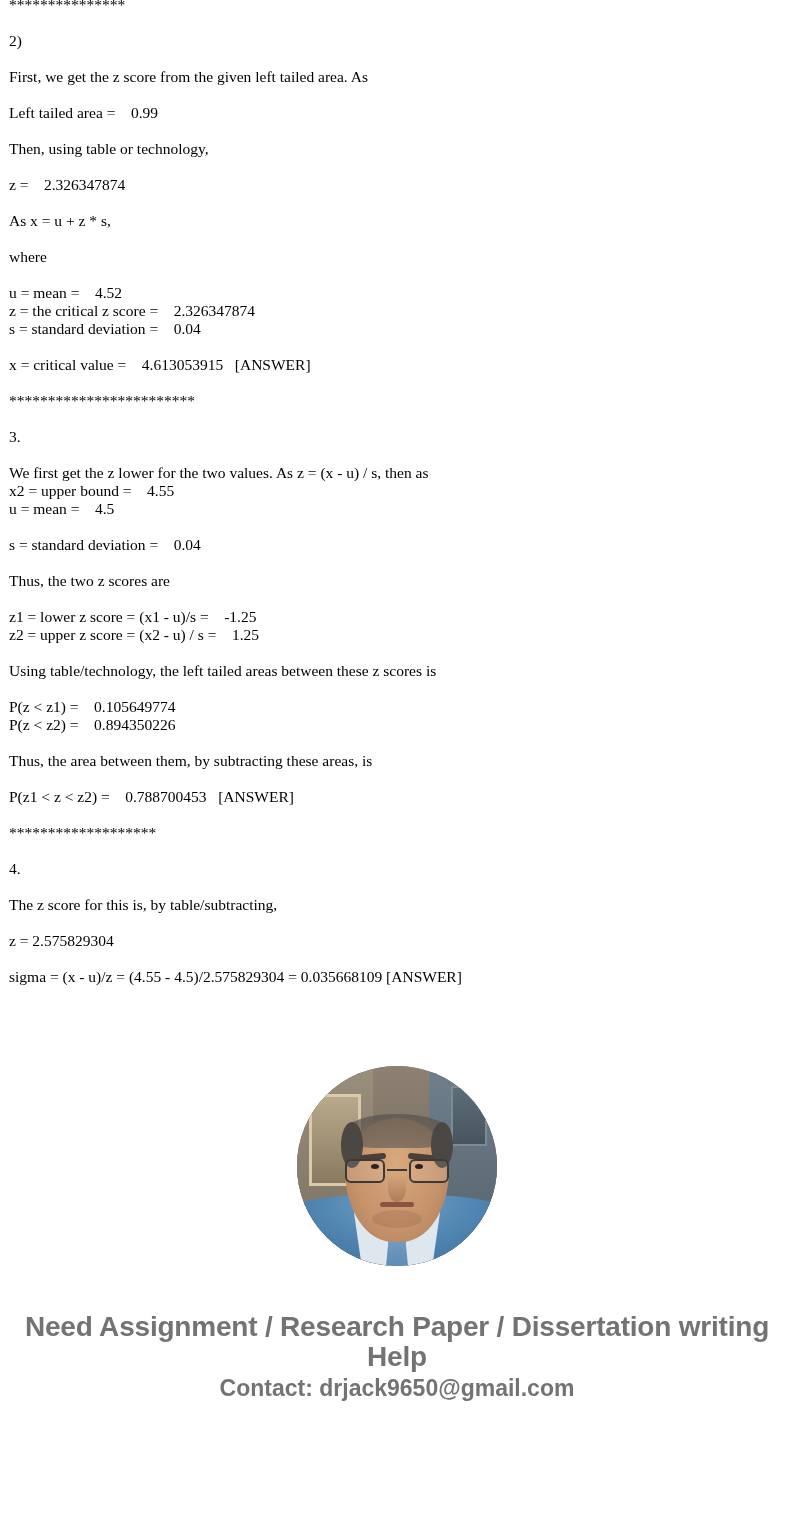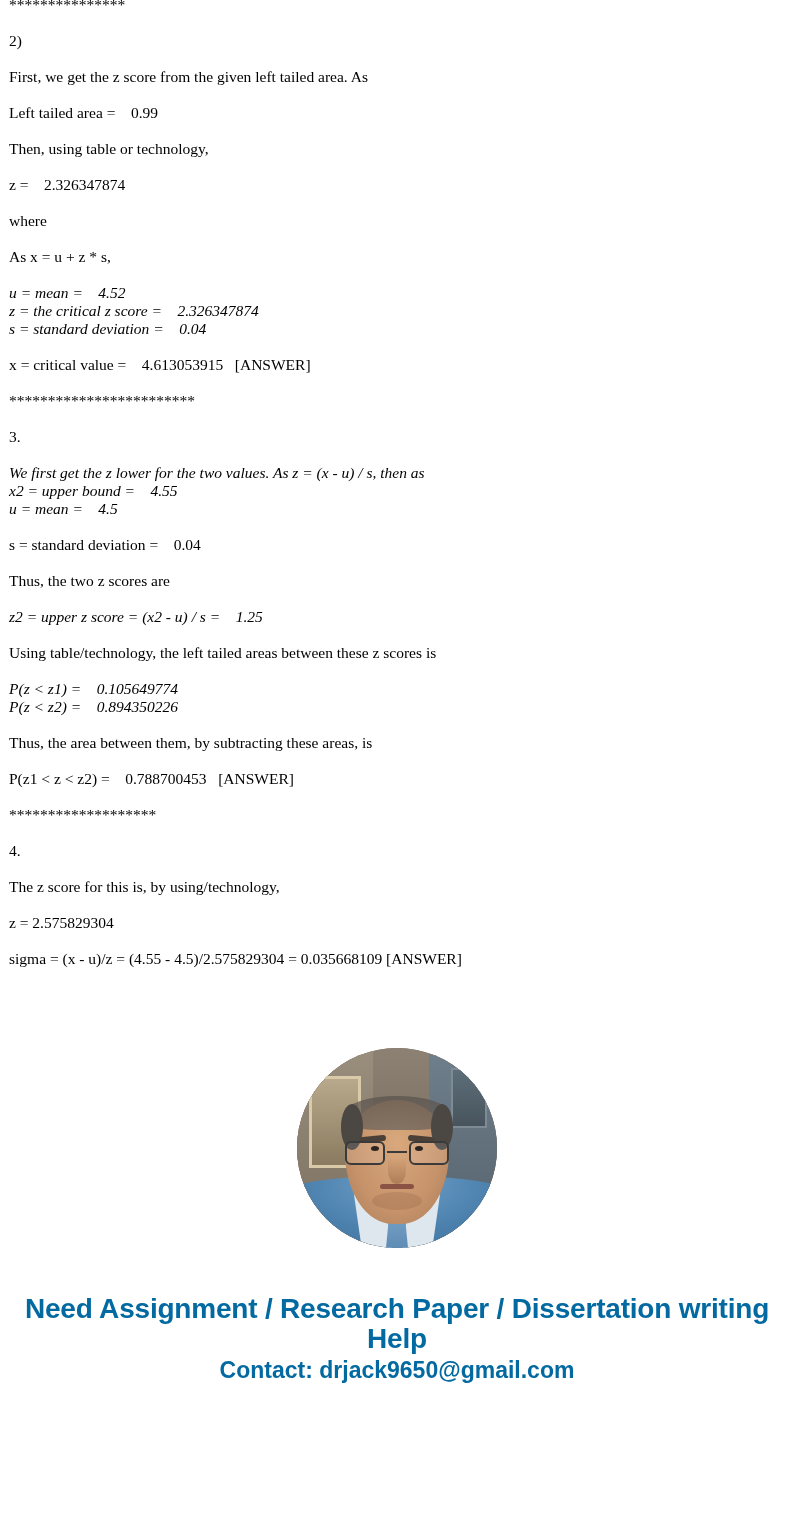--- a/index.html
+++ b/index.html
@@ -23,21 +23,20 @@
     font-size: 15.5px;
     line-height: 18px;
     white-space: pre-wrap;
     margin: 0;
   }
   .para {
     margin: 0 0 18px 0;
   }
   .block {
     margin: 0 0 18px 0;
-    font-style: italic;
   }
   .block .line {
     margin: 0;
   }
   .stars {
     font-size: 15.5px;
     line-height: 18px;
     letter-spacing: 0px;
     margin: 0 0 18px 0;
     white-space: pre;
@@ -227,21 +226,21 @@
     transform: translateX(-50%);
     width: 50px; height: 18px;
     background: rgba(140,96,66,.25);
     border-radius: 50%;
   }
   .footer {
     margin-top: 46px;
     text-align: center;
     font-family: "Liberation Sans", sans-serif;
     font-weight: bold;
-    color: #0369a1;
+    color: #737373;
   }
   .footer-line1 {
     font-size: 28px;
     line-height: 30px;
     letter-spacing: -0.2px;
   }
   .footer-line2 {
     font-size: 23px;
     line-height: 31px;
     margin-top: 1px;
@@ -252,22 +251,22 @@
 
 <div class="page">
 
   <div class="stars top-stars">***************</div>
 
   <div class="para line">2)</div>
   <div class="para line">First, we get the z score from the given left tailed area. As</div>
   <div class="para line">Left tailed area =    0.99</div>
   <div class="para line">Then, using table or technology,</div>
   <div class="para line">z =    2.326347874</div>
+  <div class="para line">As x = u + z * s,</div>
   <div class="para line">where</div>
-  <div class="para line">As x = u + z * s,</div>
 
   <div class="block">
     <div class="line">u = mean =    4.52</div>
     <div class="line">z = the critical z score =    2.326347874</div>
     <div class="line">s = standard deviation =    0.04</div>
   </div>
 
   <div class="para line">x = critical value =    4.613053915   [ANSWER]</div>
 
   <div class="stars">************************</div>
@@ -277,37 +276,38 @@
   <div class="block">
     <div class="line">We first get the z lower for the two values. As z = (x - u) / s, then as</div>
     <div class="line">x2 = upper bound =    4.55</div>
     <div class="line">u = mean =    4.5</div>
   </div>
 
   <div class="para line">s = standard deviation =    0.04</div>
   <div class="para line">Thus, the two z scores are</div>
 
   <div class="block">
+    <div class="line">z1 = lower z score = (x1 - u)/s =    -1.25</div>
     <div class="line">z2 = upper z score = (x2 - u) / s =    1.25</div>
   </div>
 
   <div class="para line">Using table/technology, the left tailed areas between these z scores is</div>
 
   <div class="block">
     <div class="line">P(z &lt; z1) =    0.105649774</div>
     <div class="line">P(z &lt; z2) =    0.894350226</div>
   </div>
 
   <div class="para line">Thus, the area between them, by subtracting these areas, is</div>
   <div class="para line">P(z1 &lt; z &lt; z2) =    0.788700453   [ANSWER]</div>
 
   <div class="stars">*******************</div>
 
   <div class="para line">4.</div>
-  <div class="para line">The z score for this is, by using/technology,</div>
+  <div class="para line">The z score for this is, by table/subtracting,</div>
   <div class="para line">z = 2.575829304</div>
   <div class="para line">sigma = (x - u)/z = (4.55 - 4.5)/2.575829304 = 0.035668109 [ANSWER]</div>
 
   <div class="spacer-after-text"></div>
 
   <div class="portrait-wrap">
     <div class="portrait">
       <div class="ph-bg"></div>
       <div class="ph-wallL"></div>
       <div class="ph-wallR"></div>

